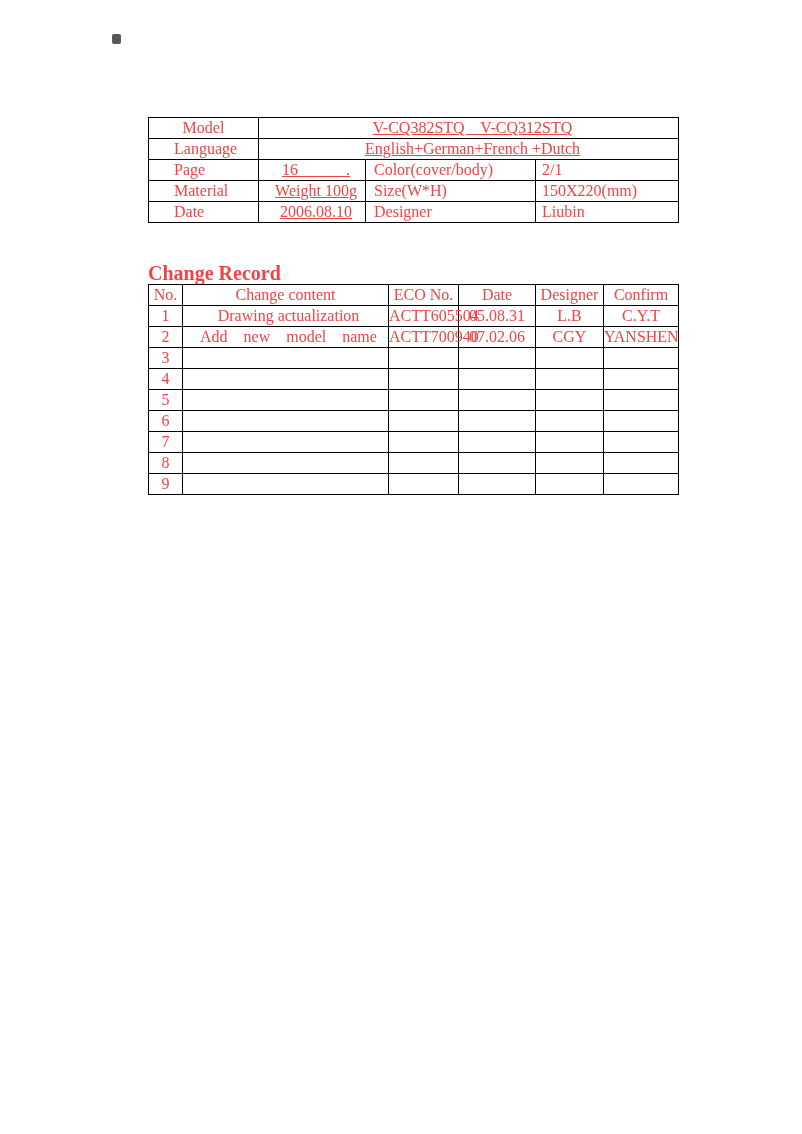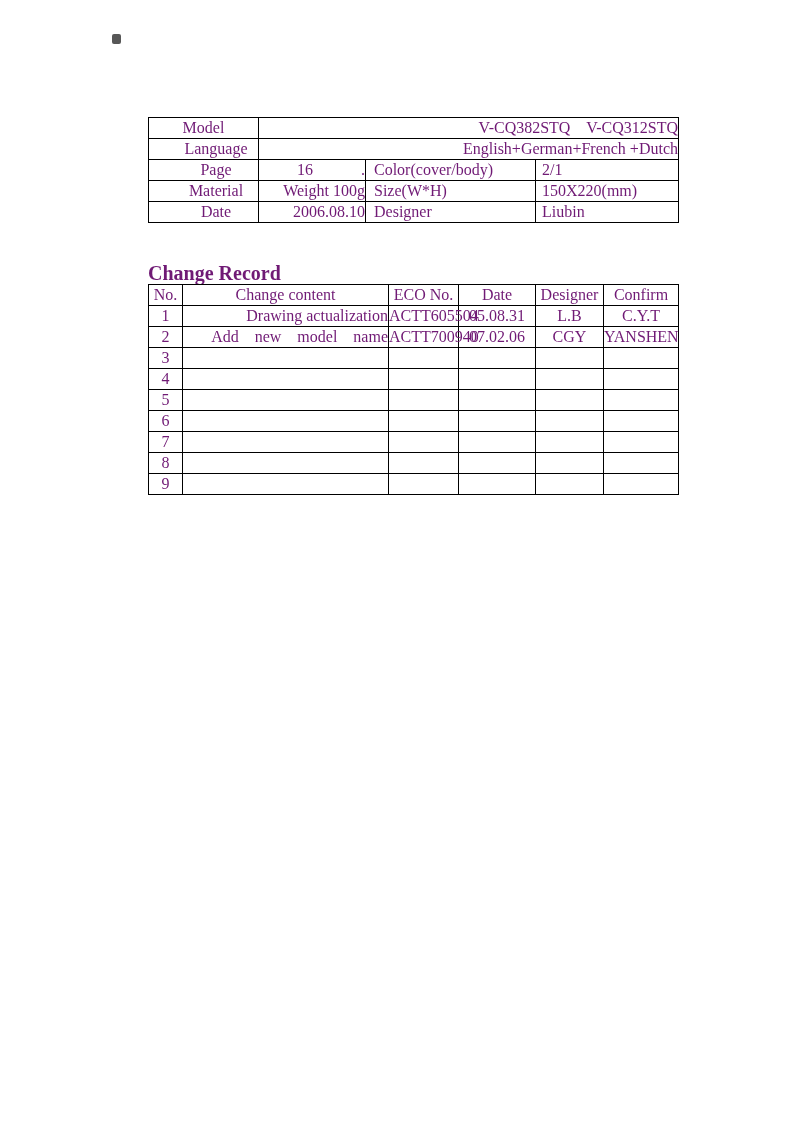--- a/index.html
+++ b/index.html
@@ -6,21 +6,21 @@
     margin: 0;
     padding: 0;
     background: #ffffff;
   }
   .sheet {
     position: relative;
     width: 802px;
     height: 1134px;
     background: #ffffff;
     font-family: "Liberation Serif", serif;
-    color: #701a75;
+    color: #ef4444;
     overflow: hidden;
   }
   .artifact {
     position: absolute;
     left: 112px;
     top: 34px;
     width: 9px;
     height: 10px;
     background: #3a3a3a;
     border-radius: 2px;
@@ -36,37 +36,37 @@
     font-size: 16px;
     height: 20px;
     line-height: 20px;
     padding: 0;
     white-space: pre;
     overflow: visible;
     vertical-align: middle;
   }
   
   #spec-table { left: 148px; top: 117px; width: 531px; }
-  #spec-table td.c1  { padding-left: 25px; text-align: center; }
+  #spec-table td.c1  { padding-left: 25px; text-align: left; }
   #spec-table td.c1c { text-align: center; padding-left: 0; }
-  #spec-table td.c2  { padding-left: 8px; text-align: right; }
+  #spec-table td.c2  { padding-left: 8px; text-align: center; text-decoration: underline; }
   #spec-table td.c3  { padding-left: 8px; text-align: left; }
   #spec-table td.c4  { padding-left: 6px; text-align: left; }
   
   .record-heading {
     position: absolute;
     left: 148px;
     top: 263px;
     font-size: 20px;
     font-weight: bold;
     line-height: 20px;
   }
   #change-table { left: 148px; top: 284px; width: 531px; }
   #change-table td.cc { text-align: center; }
-  #change-table td.cl { text-align: right; padding-left: 6px; }
+  #change-table td.cl { text-align: center; padding-left: 6px; }
 </style>
 </head>
 <body>
 
 <div class="sheet">
 
   <div class="artifact"></div>
 
   <table id="spec-table">
     <colgroup>

